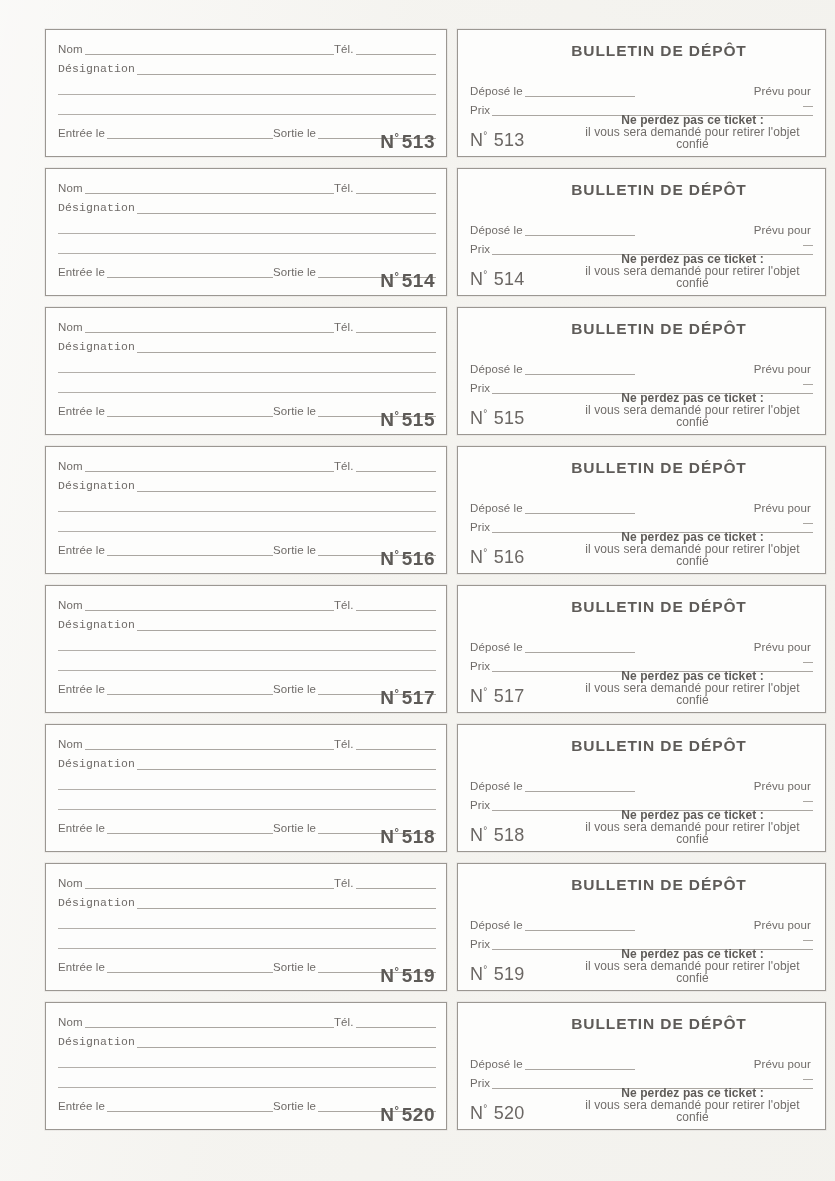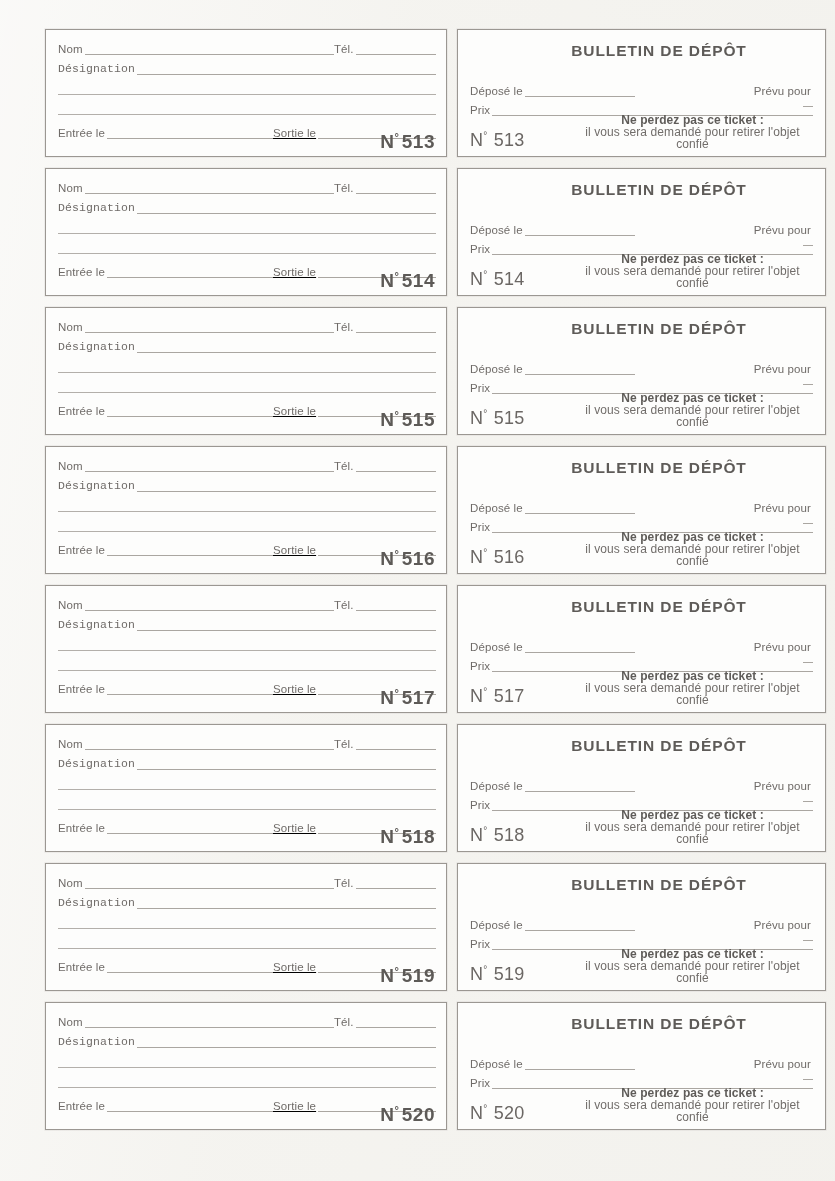--- a/index.html
+++ b/index.html
@@ -80,21 +80,21 @@
     border-bottom-color: #b3afaa;
   }
 
   
   .l-nom      { left: 12px;  top: 13px;  width: 276px; }
   .l-tel      { left: 288px; top: 13px;  width: 102px; }
   .l-desig    { left: 12px;  top: 33px;  width: 378px; font-family: Liberation Mono, monospace; }
   .l-blank1   { left: 12px;  top: 55px;  width: 378px; }
   .l-blank2   { left: 12px;  top: 75px;  width: 378px; }
   .l-entree   { left: 12px;  top: 97px;  width: 215px; justify-content: flex-end; }
-  .l-sortie   { left: 227px; top: 97px;  width: 163px; text-decoration: underline; }
+  .l-sortie   { left: 227px; top: 97px;  width: 163px; }
 
   .l-num {
     position: absolute;
     right: 11px;
     bottom: 4px;
     font-size: 19px;
     font-weight: bold;
     color: #5d5a57;
     letter-spacing: 0.5px;
     line-height: 20px;

